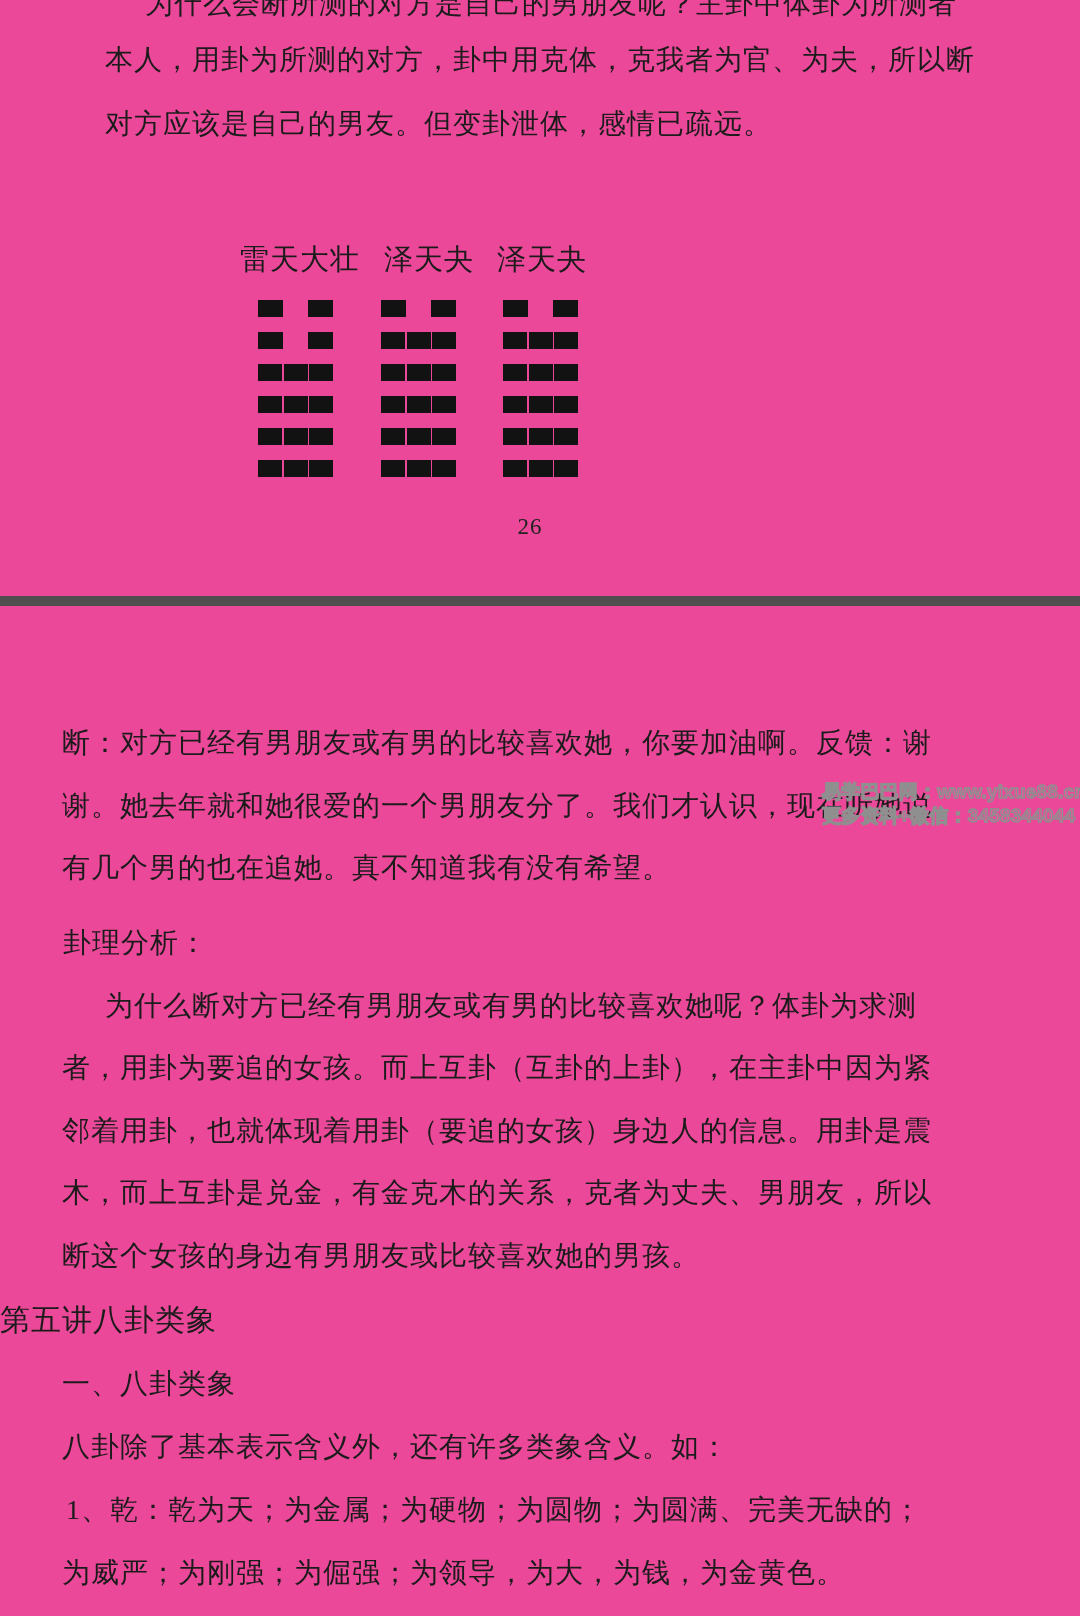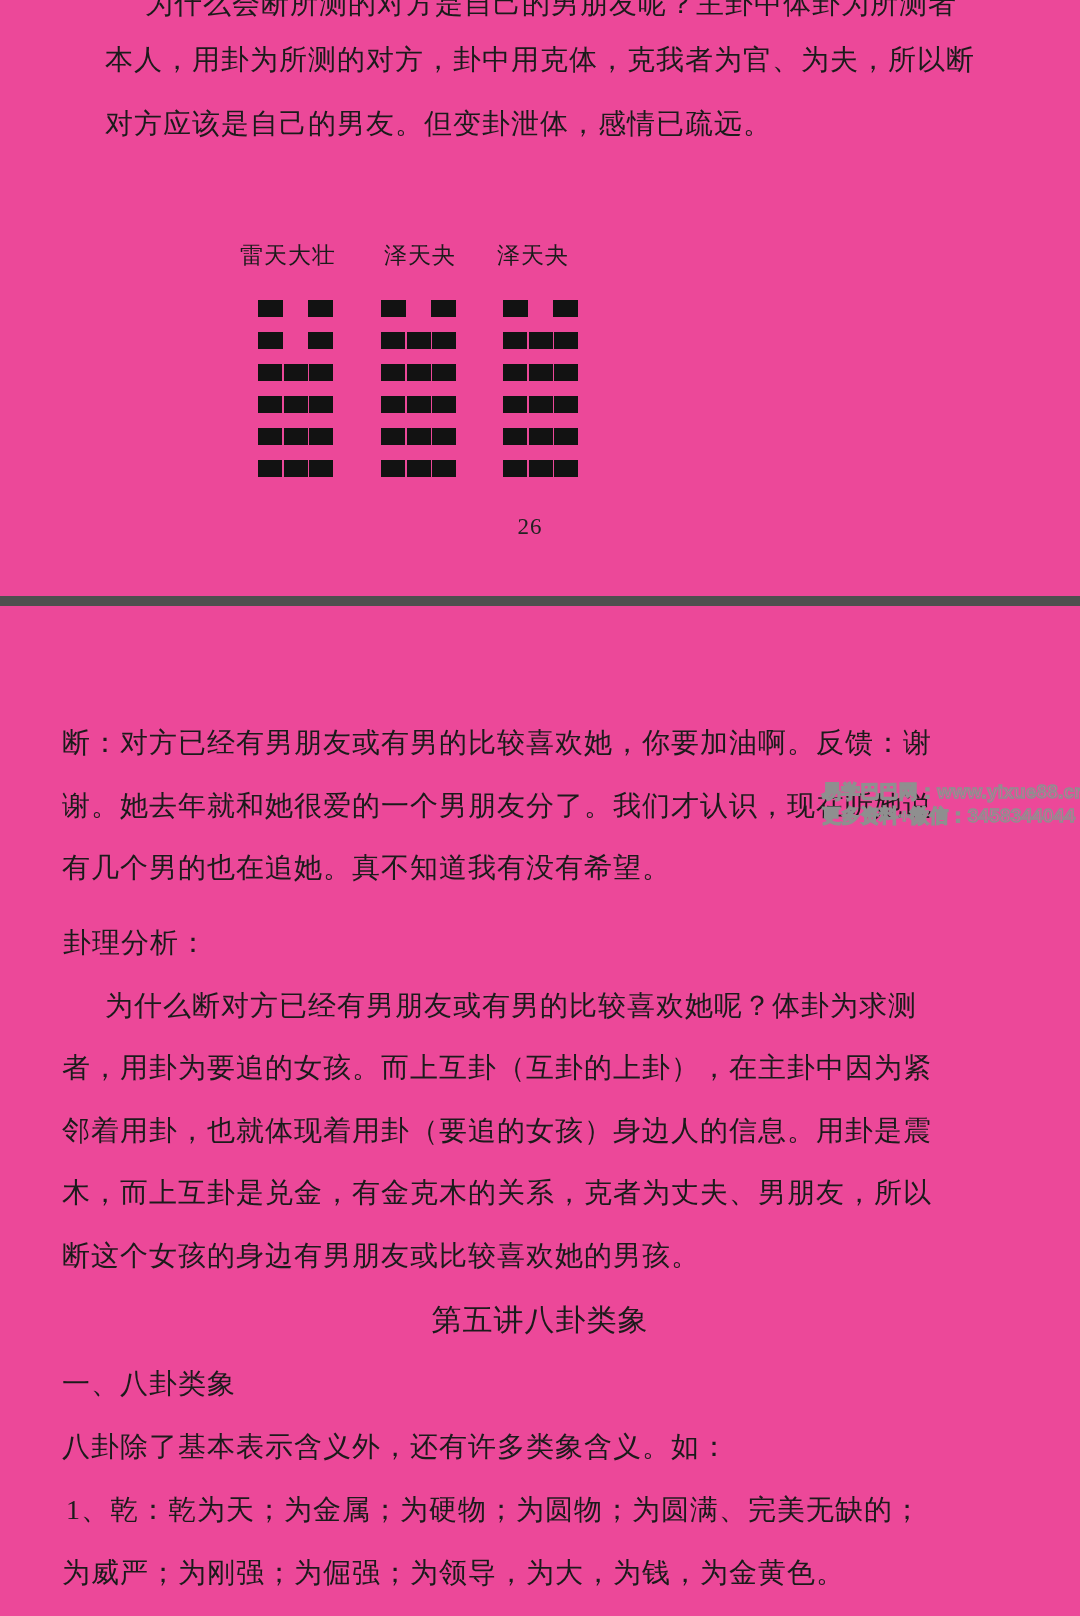--- a/index.html
+++ b/index.html
@@ -17,21 +17,21 @@
     line-height:1.15;
     letter-spacing:1px;
     white-space:nowrap;
     color:#1b1b1b;
   }
   .clipped-top{top:-12px;left:145px;}
   .t-line2{top:44px;left:105px;}
   .t-line3{top:108px;left:105px;font-family:Liberation Serif, serif;}
   .t-line4{top:172px;left:110px;}
 
-  .hex-title{position:absolute;top:240px;font-size:23px;letter-spacing:1px;white-space:nowrap;}
+  .hex-title{position:absolute;top:240px;font-size:29px;letter-spacing:1px;white-space:nowrap;}
   .hex-title.h0{left:240px;}
   .hex-title.h1{left:384px;}
   .hex-title.h2{left:497px;}
 
   .hex-body{position:absolute;top:300px;width:75px;}
   .hex-body.h0{left:258px;}
   .hex-body.h1{left:381px;}
   .hex-body.h2{left:503px;}
   .hex-row{display:flex;justify-content:space-between;width:75px;height:17px;margin-bottom:15px;}
   .hex-row .seg{width:24px;height:17px;background:#121212;}
@@ -49,21 +49,21 @@
 
   .b-line1{top:727px;left:62px;}
   .b-line2{top:790px;left:62px;}
   .b-line3{top:852px;left:62px;}
   .b-label{top:927px;left:63px;}
   .b-line4{top:990px;left:105px;}
   .b-line5{top:1052px;left:62px;}
   .b-line6{top:1115px;left:62px;}
   .b-line7{top:1177px;left:62px;}
   .b-line8{top:1240px;left:62px;}
-  .b-heading{top:1303px;left:0;width:1080px;text-align:center;font-size:30px;}
+  .b-heading{top:1303px;left:0;width:1080px;text-align:left;font-size:30px;}
   .b-subheading{top:1368px;left:62px;}
   .b-intro{top:1431px;left:62px;}
   .b-item1{top:1494px;left:66px;text-align:right;}
   .b-item2{top:1557px;left:62px;}
 
   .watermark{
     position:absolute;top:780px;left:822px;
     font-family:"Liberation Sans","DejaVu Sans",sans-serif;
     font-weight:700;
     pointer-events:none;

